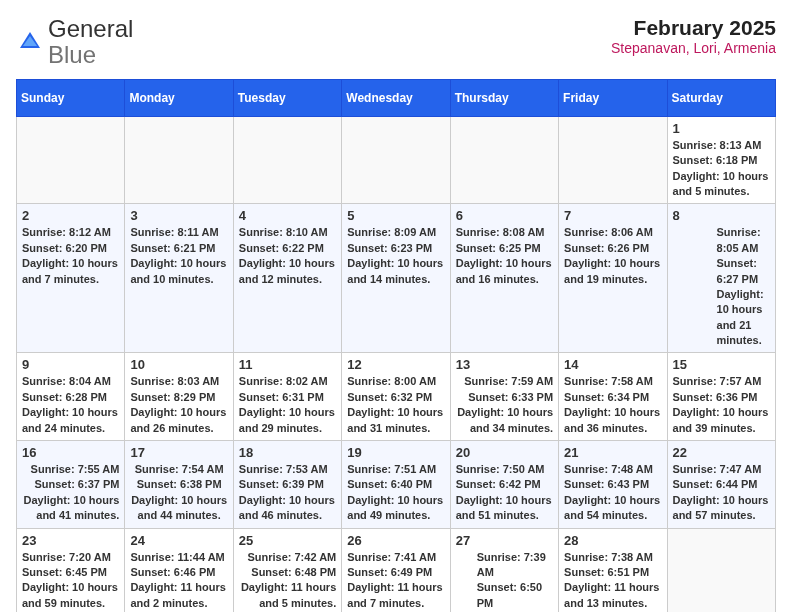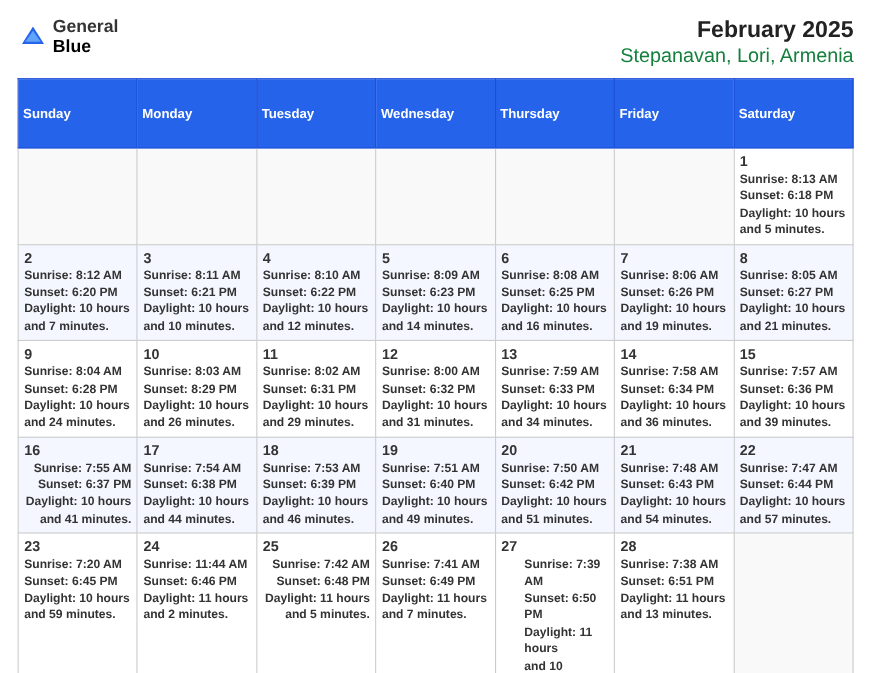--- a/index.html
+++ b/index.html
@@ -15,53 +15,53 @@
       justify-content: space-between;
       align-items: flex-start;
       margin-bottom: 10px;
     }
     .logo {
       display: flex;
       align-items: center;
       gap: 4px;
     }
     .logo-text {
-      font-size: 16px;
-      font-weight: bold;
+      font-size: 24px;
+      font-weight: normal;
       line-height: 1.1;
     }
     .logo-general { color: #333; }
-    .logo-blue { color: #000000; }
+    .logo-blue { color: #737373; }
     .logo-icon {
       width: 28px;
       height: 28px;
     }
     .title-block {
       text-align: right;
     }
     .calendar-title {
       font-size: 21px;
       font-weight: bold;
       color: #222;
     }
     .calendar-subtitle {
-      font-size: 18px;
-      color: #15803d;
+      font-size: 14px;
+      color: #be185d;
     }
     .calendar {
       width: 100%;
       border-collapse: collapse;
       border: 1px solid #ccc;
     }
     .calendar th {
       background: #2563eb;
       color: #fff;
       font-size: 12px;
       font-weight: bold;
-      padding: 24px 4px;
+      padding: 11px 4px;
       text-align: left;
       border: 1px solid #1d4ed8;
     }
     .calendar td {
       border: 1px solid #ccc;
       vertical-align: top;
       padding: 4px 5px;
       width: calc(100% / 7);
       min-height: 80px;
       font-size: 10px;
@@ -176,21 +176,21 @@
         </td>
         <td>
           <span class="day-number">7</span>
           <div class="day-detail" style="white-space: pre-line;">Sunrise: 8:06 AM
 Sunset: 6:26 PM
 Daylight: 10 hours
 and 19 minutes.</div>
         </td>
         <td>
           <span class="day-number">8</span>
-          <div class="day-detail" style="white-space: pre-line;">Sunrise: 8:05 AM
+          <div class="day-detail" style="white-space: pre-line; margin-left: 44px;">Sunrise: 8:05 AM
 Sunset: 6:27 PM
 Daylight: 10 hours
 and 21 minutes.</div>
         </td>
       </tr>
       <tr>
         <td>
           <span class="day-number">9</span>
           <div class="day-detail" style="white-space: pre-line;">Sunrise: 8:04 AM
 Sunset: 6:28 PM
@@ -213,21 +213,21 @@
         </td>
         <td>
           <span class="day-number">12</span>
           <div class="day-detail" style="white-space: pre-line;">Sunrise: 8:00 AM
 Sunset: 6:32 PM
 Daylight: 10 hours
 and 31 minutes.</div>
         </td>
         <td>
           <span class="day-number">13</span>
-          <div class="day-detail" style="white-space: pre-line;">Sunrise: 7:59 AM
+          <div class="day-detail" style="white-space: pre-line; text-align: right;">Sunrise: 7:59 AM
 Sunset: 6:33 PM
 Daylight: 10 hours
 and 34 minutes.</div>
         </td>
         <td>
           <span class="day-number">14</span>
           <div class="day-detail" style="white-space: pre-line;">Sunrise: 7:58 AM
 Sunset: 6:34 PM
 Daylight: 10 hours
 and 36 minutes.</div>
@@ -243,21 +243,21 @@
       <tr>
         <td>
           <span class="day-number">16</span>
           <div class="day-detail" style="white-space: pre-line; text-align: right;">Sunrise: 7:55 AM
 Sunset: 6:37 PM
 Daylight: 10 hours
 and 41 minutes.</div>
         </td>
         <td>
           <span class="day-number">17</span>
-          <div class="day-detail" style="white-space: pre-line;">Sunrise: 7:54 AM
+          <div class="day-detail" style="white-space: pre-line; text-align: center;">Sunrise: 7:54 AM
 Sunset: 6:38 PM
 Daylight: 10 hours
 and 44 minutes.</div>
         </td>
         <td>
           <span class="day-number">18</span>
           <div class="day-detail" style="white-space: pre-line;">Sunrise: 7:53 AM
 Sunset: 6:39 PM
 Daylight: 10 hours
 and 46 minutes.</div>

